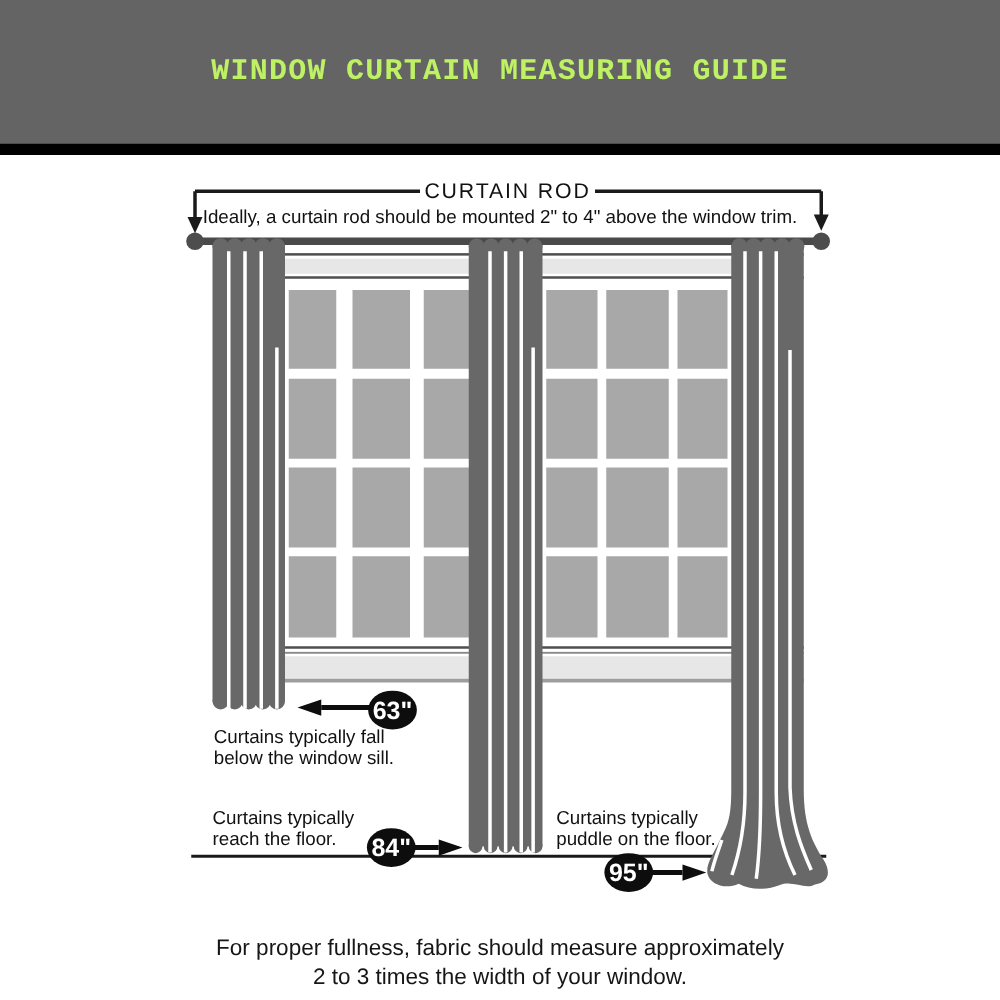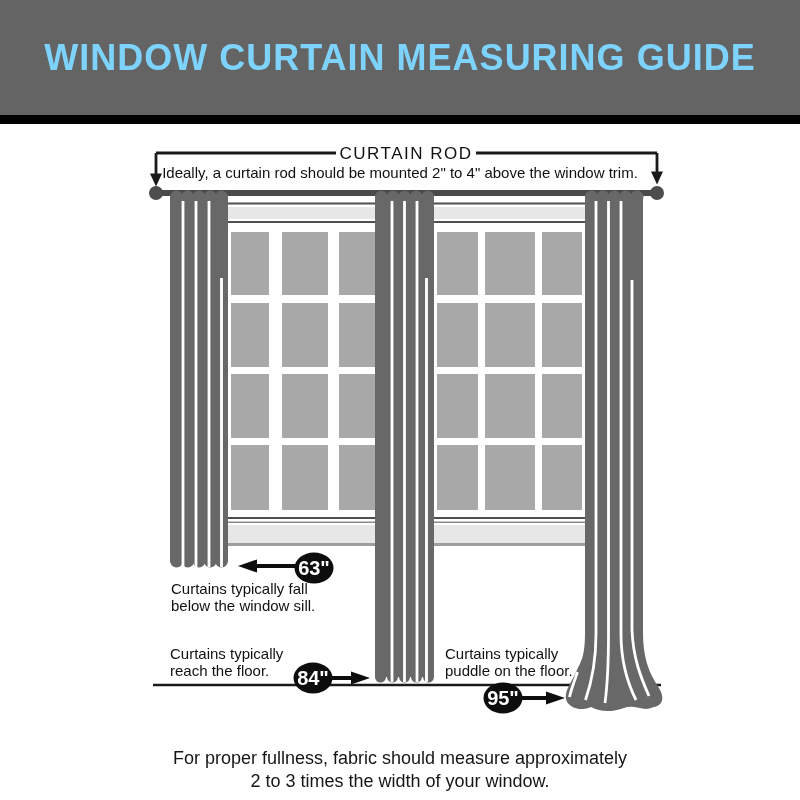--- a/index.html
+++ b/index.html
@@ -7,23 +7,23 @@
     position:relative; width:800px; height:800px; background:#ffffff;
     overflow:hidden; font-family:"Liberation Sans", sans-serif;
   }
   .banner {
     position:absolute; top:0; left:0; width:800px; height:115px;
     background:#646464; border-bottom:9px solid #000;
     display:flex; align-items:center; justify-content:center;
     box-sizing:content-box;
   }
   .banner h1 {
-    margin:0; color:#7dd3fc; font-weight:bold; font-size:36px;
+    margin:0; color:#bef264; font-weight:bold; font-size:24px;
     letter-spacing:1px; white-space:nowrap;
-    font-family:Liberation Sans, sans-serif;
+    font-family:Liberation Mono, monospace;
   }
   svg.diagram { position:absolute; top:0; left:0; }
   text { font-family:"Liberation Sans", sans-serif; fill:#111; }
   .rod-label   { font-size:17px; letter-spacing:1.5px; }
   .rod-note    { font-size:15px; }
   .cap         { font-size:15px; }
   .badge-text  { font-size:20px; font-weight:bold; fill:#ffffff; }
   .footer-text { font-size:18px; fill:#161616; }
   .fold        { fill:#ffffff; }
   .fold-path   { fill:none; stroke:#ffffff; stroke-width:2.8; }

